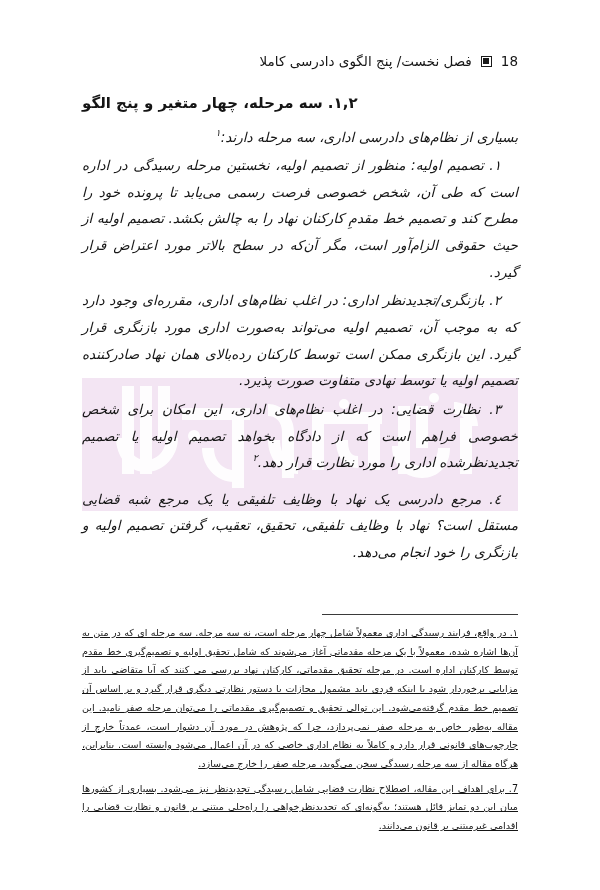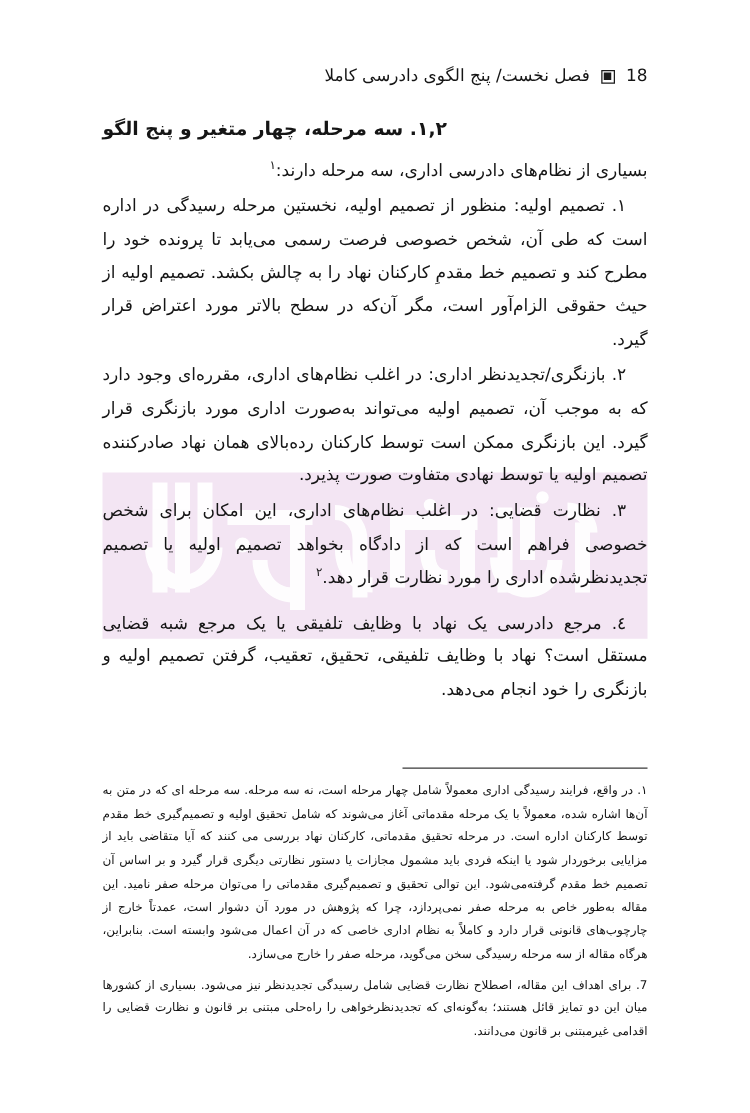--- a/index.html
+++ b/index.html
@@ -76,20 +76,21 @@
   }
 
   p.body {
     font-size: 13.6px;
     line-height: 1.96;
     margin: 0 0 2px 0;
     text-align: justify;
     text-align-last: right;
     text-justify: inter-word;
     letter-spacing: -0.1px;
+    font-style: italic;
   }
   p.body.indent { text-indent: 17px; }
 
   sup.fn {
     font-size: 9.5px;
     vertical-align: super;
     line-height: 0;
   }
 
   
@@ -130,20 +131,21 @@
     border-top: 1.1px solid #3a3a3a;
     margin: 0 0 9px 0;
   }
   p.fnote {
     font-size: 9.6px;
     line-height: 1.95;
     margin: 0 0 1px 0;
     text-align: justify;
     text-align-last: right;
     letter-spacing: 0;
+    text-decoration: underline;
   }
   p.fnote.second { margin-top: 6px; }
 </style>
 </head>
 <body>
 
 <div class="page">
 
   <div class="watermark-band"></div>
 

